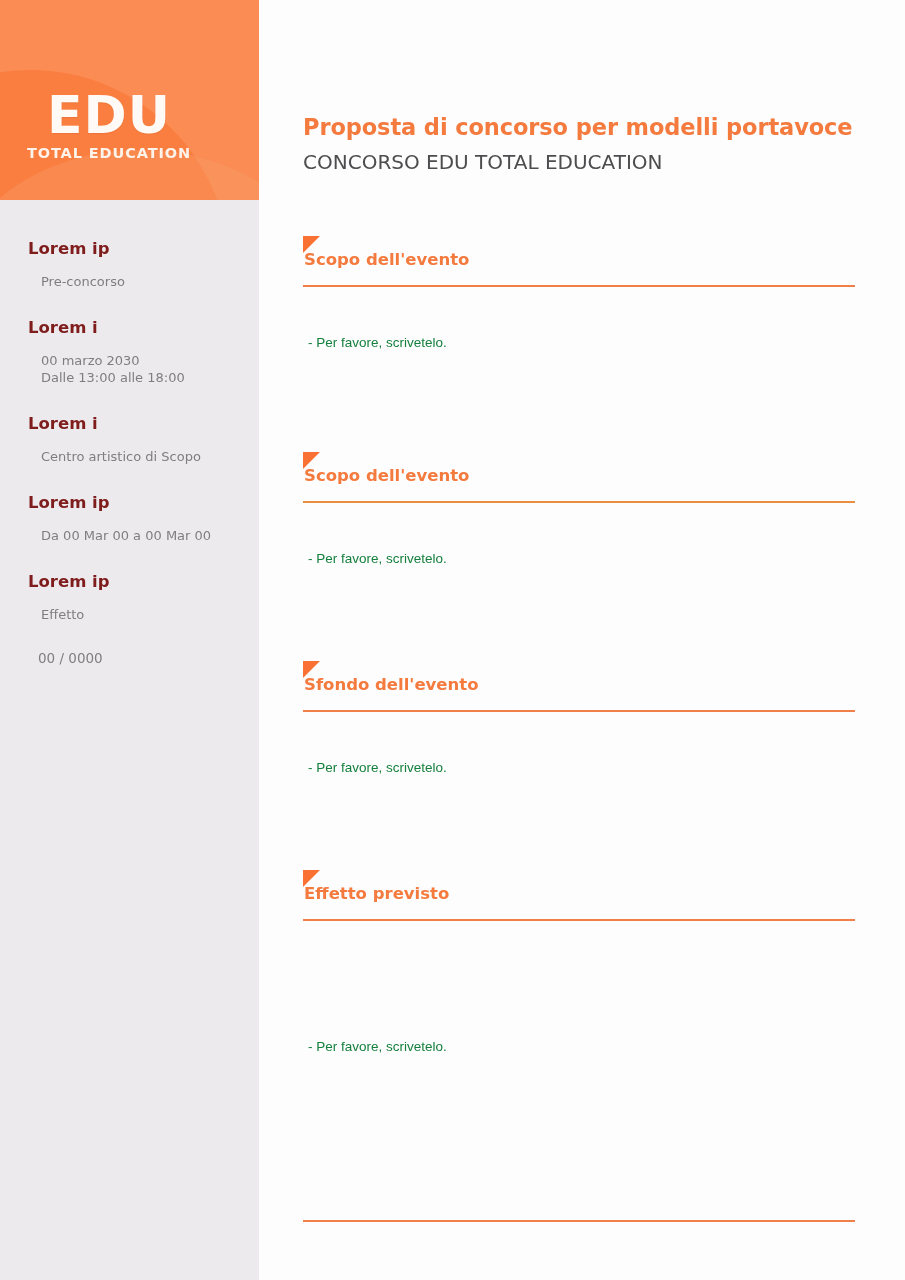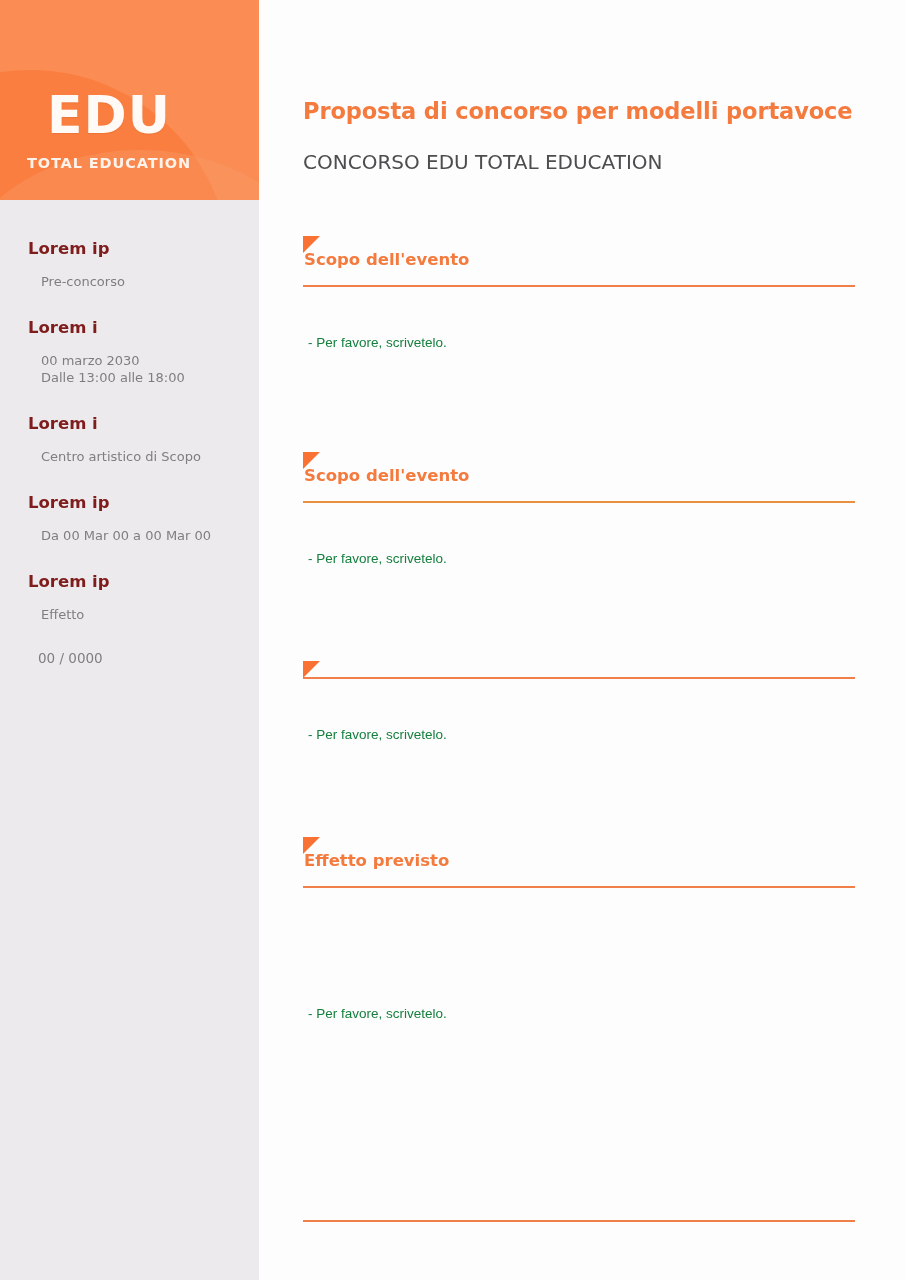--- a/index.html
+++ b/index.html
@@ -78,21 +78,21 @@
     text-shadow: 0 1px 1px rgba(180,80,25,0.18);
   }
 
   .brand-sub {
     font-family: "DejaVu Sans", sans-serif;
     font-size: 14.5px;
     font-weight: bold;
     letter-spacing: 0.9px;
     color: #fdf3ea;
     line-height: 18px;
-    margin-top: 12px;
+    margin-top: 2px;
   }
 
   .side-list {
     position: absolute;
     left: 0;
     top: 200px;
     width: 259px;
     padding-top: 38px;
   }
 
@@ -125,21 +125,21 @@
     left: 259px;
     top: 0;
     width: 646px;
     height: 1280px;
     background: #fdfdfd;
   }
 
   .doc-title {
     position: absolute;
     left: 44px;
-    top: 96px;
+    top: 112px;
     font-family: "DejaVu Sans", sans-serif;
     font-size: 22.5px;
     font-weight: bold;
     color: #f47a3e;
     letter-spacing: -0.1px;
     line-height: 30px;
     white-space: nowrap;
   }
 
   .doc-subtitle {
@@ -288,20 +288,21 @@
           <span class="corner-tri"></span>
           <div class="section-title">Scopo dell'evento</div>
         </div>
         <div class="section-rule amber"></div>
         <div class="section-body" style="padding-top:46px;">- Per favore, scrivetelo.</div>
       </section>
 
       <section class="section" style="margin-bottom:92px;">
         <div class="section-head">
           <span class="corner-tri"></span>
+          <div class="section-title">Sfondo dell'evento</div>
         </div>
         <div class="section-rule"></div>
         <div class="section-body" style="padding-top:46px;">- Per favore, scrivetelo.</div>
       </section>
 
       <section class="section">
         <div class="section-head">
           <span class="corner-tri"></span>
           <div class="section-title">Effetto previsto</div>
         </div>

